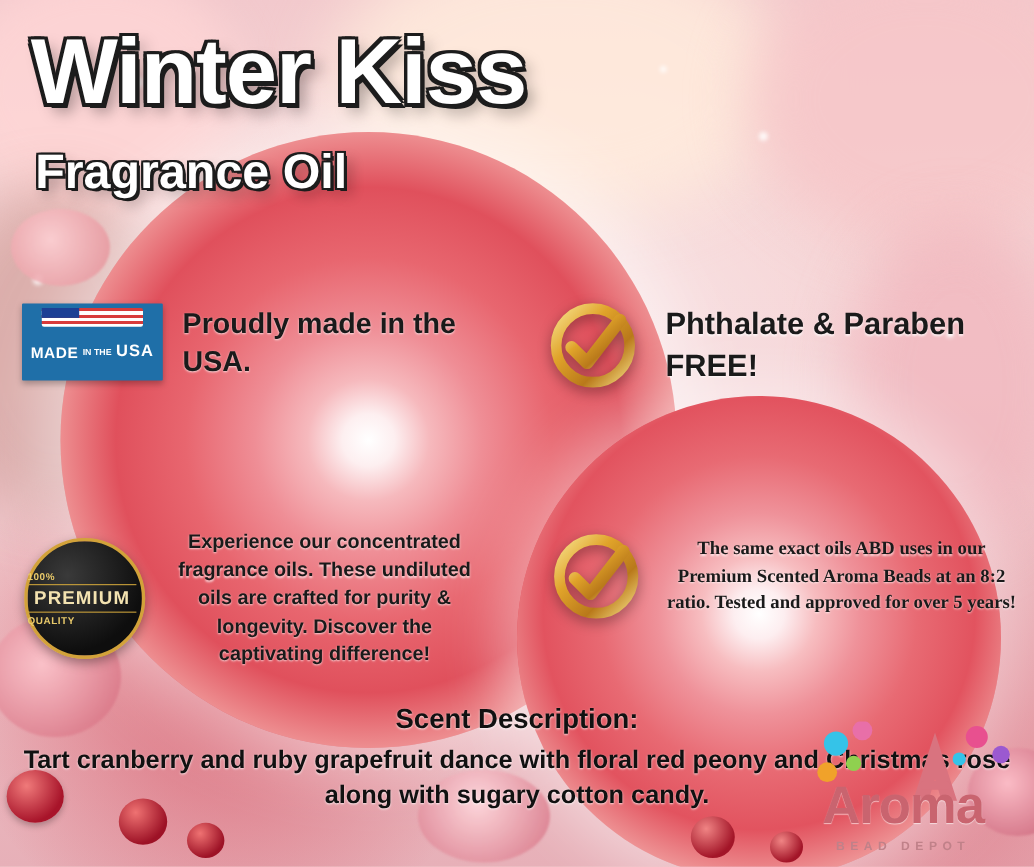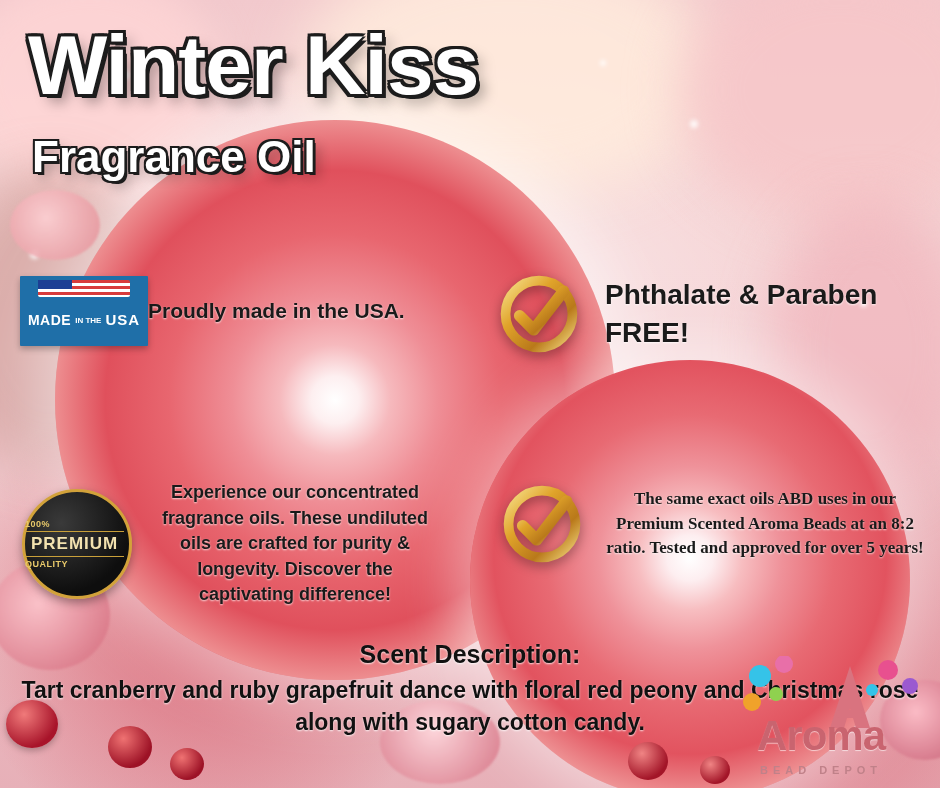--- a/index.html
+++ b/index.html
@@ -57,21 +57,21 @@
       3px 3px 0 #1c1c1c, -2px -2px 0 #1c1c1c, 2px -2px 0 #1c1c1c, -2px 2px 0 #1c1c1c,
       0 2px 0 #1c1c1c, 0 -2px 0 #1c1c1c, 2px 0 0 #1c1c1c, -2px 0 0 #1c1c1c,
       6px 6px 12px rgba(0,0,0,.30);
   }
 
   
   .feature{position:absolute;display:flex;align-items:center;}
   .feature .txt{color:#1a1a1a;font-weight:bold;text-shadow:0 1px 2px rgba(255,255,255,.75);}
 
   #f-usa{left:20px;top:276px;width:400px;}
-  #f-usa .txt{font-size:21px;line-height:1.32;}
+  #f-usa .txt{font-size:26px;line-height:1.32;margin-left:18px;}
 
   #f-phthalate{left:495px;top:270px;width:430px;}
   #f-phthalate .txt{font-size:28px;line-height:1.35;margin-left:22px;}
 
   #f-premium{left:22px;top:480px;width:420px;}
   #f-premium .txt{font-size:18px;line-height:1.42;margin-left:16px;text-align:center;}
 
   #f-abd{left:498px;top:480px;width:430px;}
   #f-abd .txt{font-size:17px;line-height:1.45;margin-left:16px;text-align:center;font-family:Liberation Serif, serif;}
 
@@ -105,21 +105,21 @@
 
   
   #scent{position:absolute;left:0;top:640px;width:940px;text-align:center;}
   #scent .hdr{font-size:25px;font-weight:bold;color:#111;text-shadow:0 1px 2px rgba(255,255,255,.8);}
   #scent .body{font-size:23px;font-weight:bold;color:#111;line-height:1.38;margin-top:6px;
     text-shadow:0 1px 2px rgba(255,255,255,.8);}
 
   
   #logo{position:absolute;right:14px;bottom:6px;width:210px;height:120px;}
   #logo .brand{position:absolute;left:0;bottom:22px;width:210px;text-align:center;
-    font-size:42px;font-weight:bold;color:#c9646f;letter-spacing:-1px;
+    font-size:48px;font-weight:bold;color:#c9646f;letter-spacing:-1px;
     text-shadow:0 1px 1px rgba(255,255,255,.6);}
   #logo .sub{position:absolute;left:0;bottom:6px;width:210px;text-align:center;
     font-size:11px;font-weight:bold;color:#c08189;letter-spacing:5px;}
 
   
   .berry{position:absolute;border-radius:50%;}
   .petal{position:absolute;border-radius:50% 50% 50% 50%;}
 </style>
 </head>
 <body>

